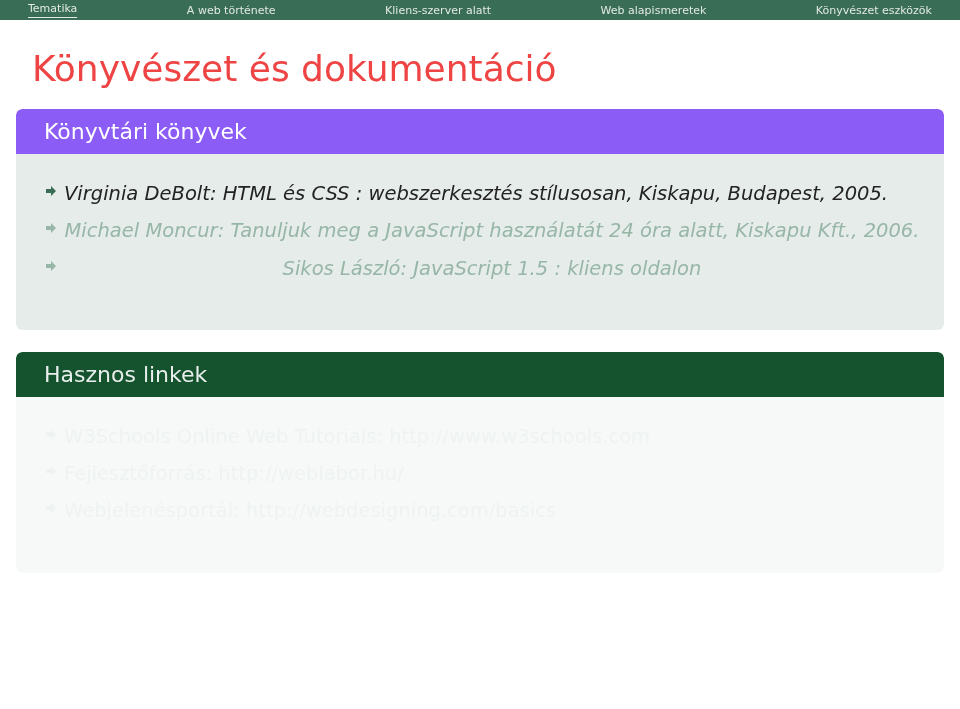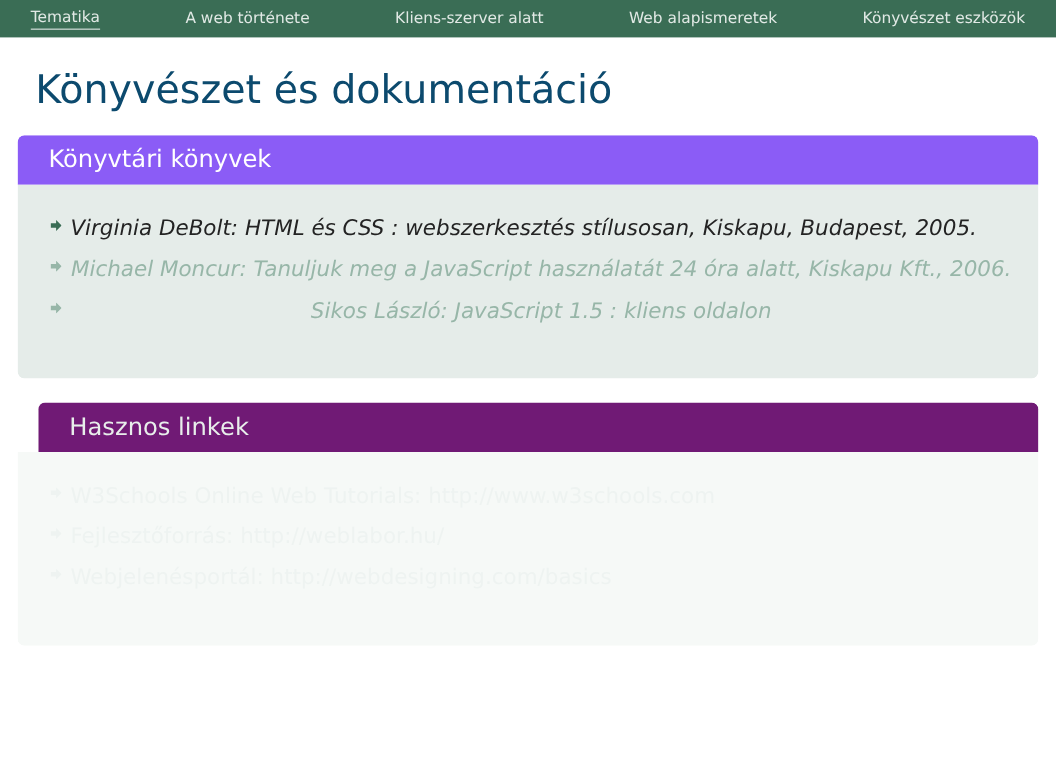--- a/index.html
+++ b/index.html
@@ -1,39 +1,39 @@
 <!DOCTYPE html>
 <html><head>
 <meta charset="utf-8">
 <style>
   * { margin: 0; padding: 0; box-sizing: border-box; }
   html, body { width: 960px; height: 709px; background: #fff; font-family: "Segoe UI", "DejaVu Sans", sans-serif; }
   .slide { width: 960px; height: 709px; }
   .navbar {
-    height: 34px;
+    height: 20px;
     background: #3a6d55;
     display: flex;
     align-items: center;
     justify-content: space-between;
     padding: 0 28px;
     color: #e1e9e5;
-    font-size: 14px;
+    font-size: 11px;
   }
   .nav-item { color: #e1e9e5; cursor: pointer; }
   .nav-item.active {
     border-bottom: 1px solid #e1e9e5;
     padding-bottom: 2px;
   }
   .title-area {
     padding: 28px 0 10px 32px;
   }
   .title {
     font-size: 36px;
     font-weight: 400;
-    color: #0c4a6e;
+    color: #ef4444;
   }
   .block {
     margin: 10px 16px 0 16px;
     border-radius: 6px;
     overflow: hidden;
   }
   .block-header {
     background: #8b5cf6;
     color: #fff;
     padding: 10px 20px 10px 28px;
@@ -59,24 +59,23 @@
     align-items: flex-start;
     padding-top: 6px;
   }
   .item .txt { flex: 1; }
   .bullet svg { display: block; }
   .col-normal { color: #232323; }
   .col-faded { color: #97b6a8; text-align: center; }
   .ital { font-style: italic; }
   .block.links { margin-top: 22px; }
   .block.links .block-header {
-    background: #701a75;
+    background: #14532d;
     color: #e8eeeb;
     border-radius: 6px 6px 0 0;
-    margin-left: 19px;
   }
   .block.links .block-body {
     background: #f6f9f7;
   }
   .links .item .txt { color: #eef3f1; }
 </style>
 </head>
 <body>
 <div class="slide">
 

